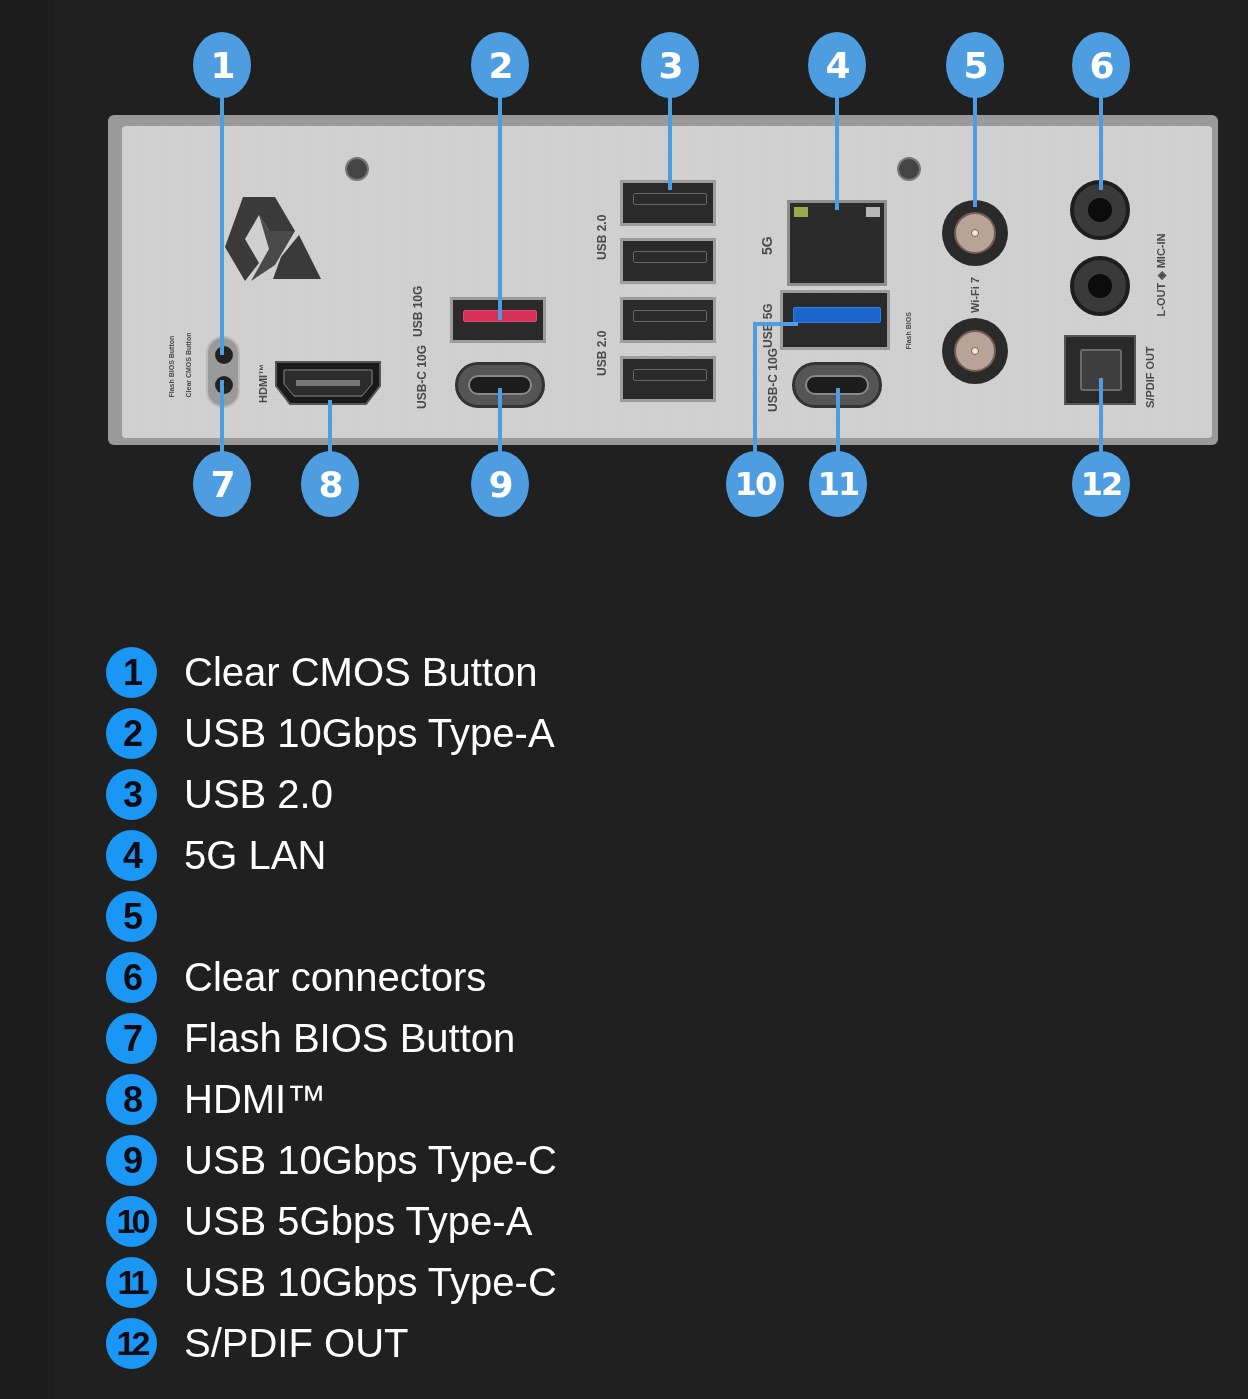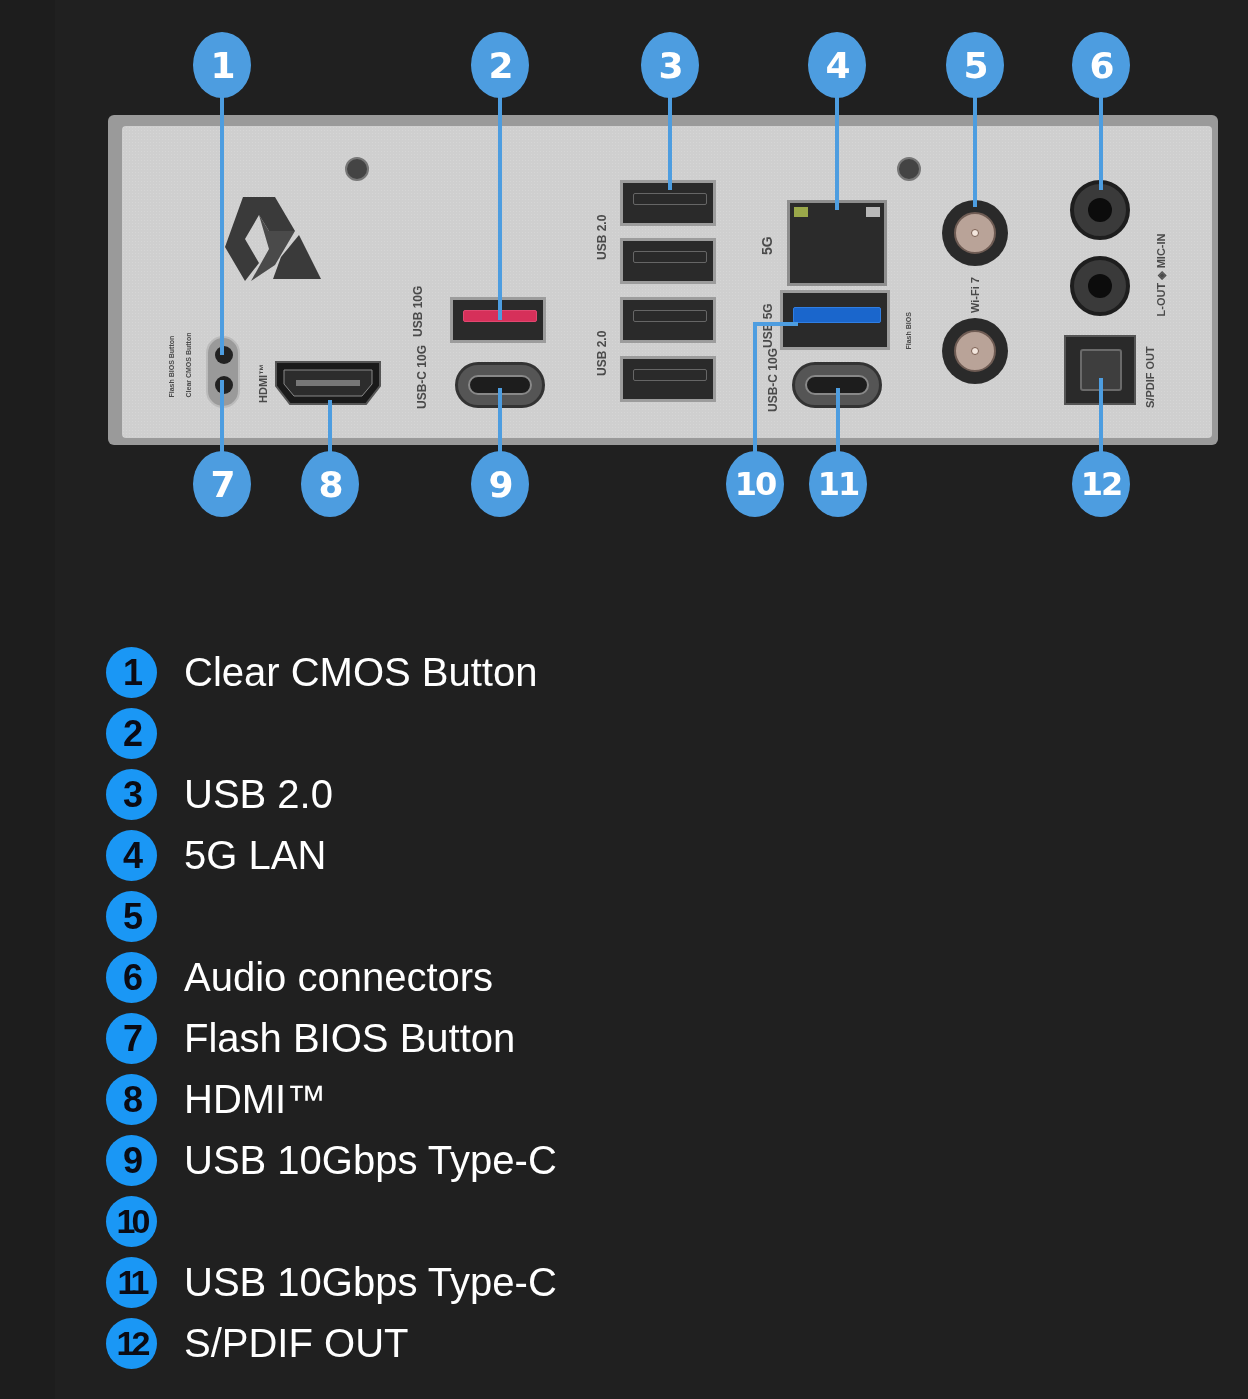--- a/index.html
+++ b/index.html
@@ -171,50 +171,52 @@
   <div class="callout two" style="left:1072px;top:451px;">12</div>
 </div>
 
 <div class="legend">
   <div class="legend-row">
       <div class="num">1</div>
       <div class="label">Clear CMOS Button</div>
     </div>
   <div class="legend-row">
       <div class="num">2</div>
+      <div class="label">USB 10Gbps Type-A</div>
     </div>
   <div class="legend-row">
       <div class="num">3</div>
       <div class="label">USB 2.0</div>
     </div>
   <div class="legend-row">
       <div class="num">4</div>
       <div class="label">5G LAN</div>
     </div>
   <div class="legend-row">
       <div class="num">5</div>
     </div>
   <div class="legend-row">
       <div class="num">6</div>
-      <div class="label">Audio connectors</div>
+      <div class="label">Clear connectors</div>
     </div>
   <div class="legend-row">
       <div class="num">7</div>
       <div class="label">Flash BIOS Button</div>
     </div>
   <div class="legend-row">
       <div class="num">8</div>
       <div class="label">HDMI™</div>
     </div>
   <div class="legend-row">
       <div class="num">9</div>
       <div class="label">USB 10Gbps Type-C</div>
     </div>
   <div class="legend-row">
       <div class="num two">10</div>
+      <div class="label">USB 5Gbps Type-A</div>
     </div>
   <div class="legend-row">
       <div class="num two">11</div>
       <div class="label">USB 10Gbps Type-C</div>
     </div>
   <div class="legend-row">
       <div class="num two">12</div>
       <div class="label">S/PDIF OUT</div>
     </div>
 </div>

